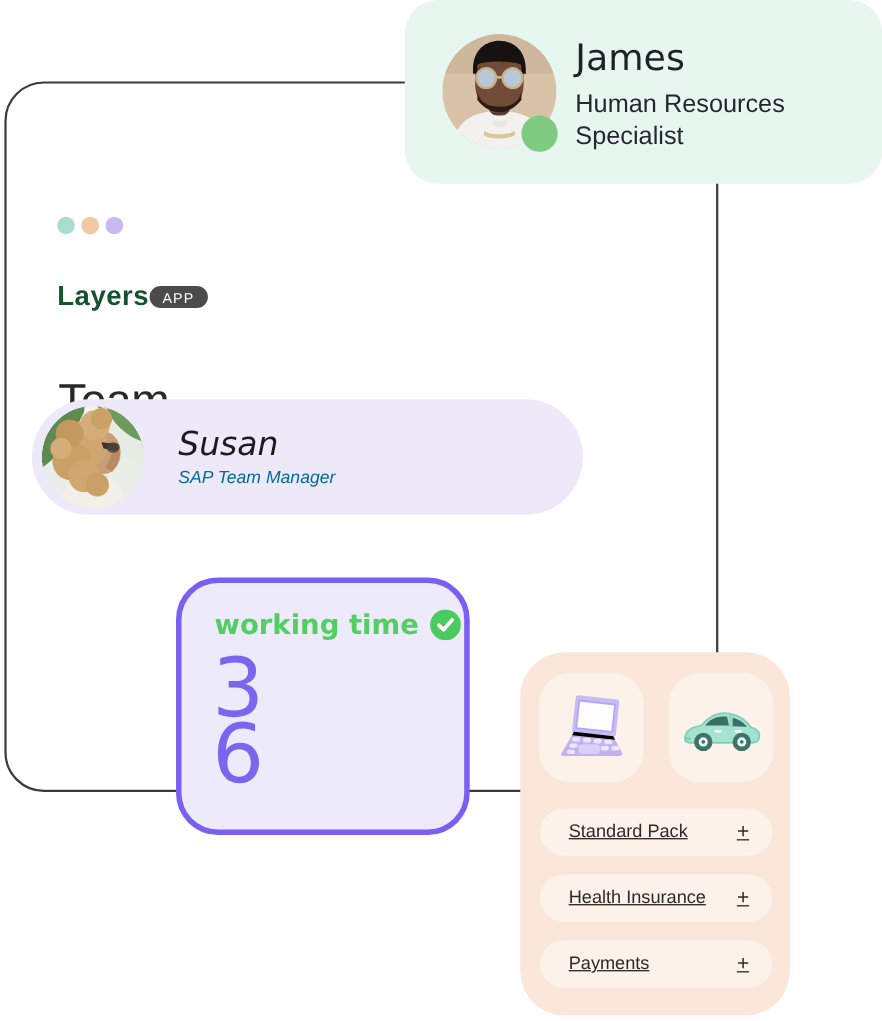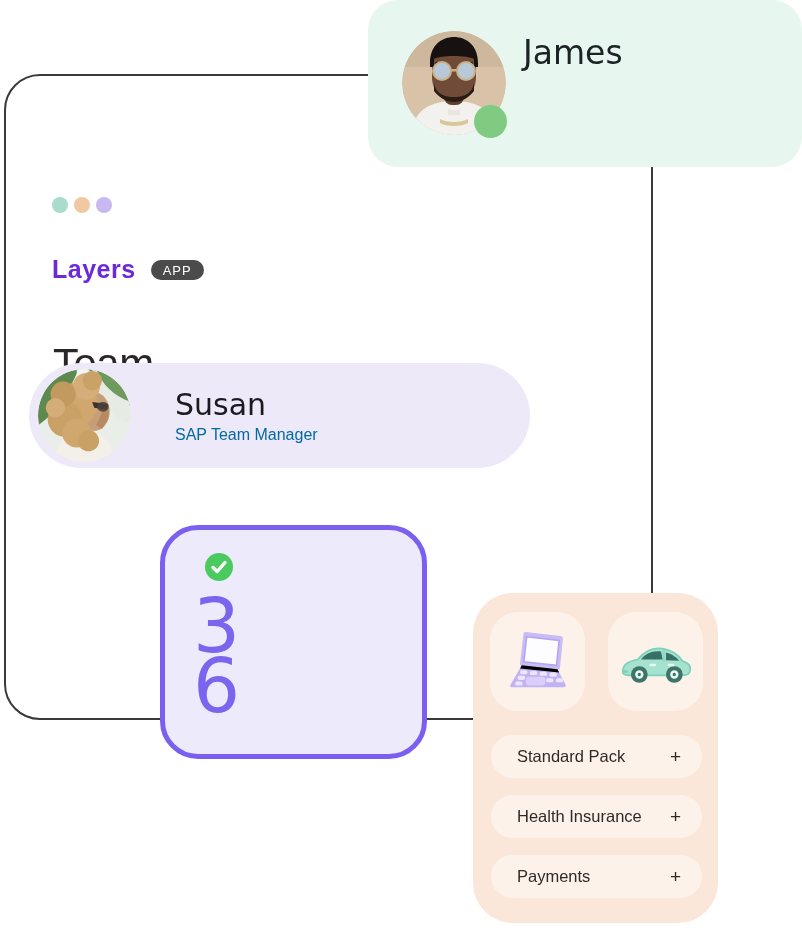--- a/index.html
+++ b/index.html
@@ -11,36 +11,36 @@
   .main-card{
     position:absolute;left:4px;top:74px;width:649px;height:646px;
     border:2px solid #3a3a3a;border-radius:36px;box-sizing:border-box;background:transparent;
   }
   .window-dots{position:absolute;left:46px;top:121px;display:flex;gap:6px;}
   .window-dots span{width:16px;height:16px;border-radius:50%;display:block;}
   .dot-mint{background:#a9dccd;}
   .dot-peach{background:#f0c9a2;}
   .dot-lavender{background:#c8b9f0;}
   .brand-row{position:absolute;left:46px;top:179px;display:flex;align-items:center;}
-  .layers-title{font-size:25px;font-weight:600;color:#6d28d9;letter-spacing:.5px;}
+  .layers-title{font-size:25px;font-weight:600;color:#14532d;letter-spacing:.5px;}
   .app-badge{
-    margin-left:15px;background:#4b4b4b;color:#ffffff;font-size:13px;font-weight:500;
+    background:#4b4b4b;color:#ffffff;font-size:13px;font-weight:500;
     letter-spacing:1px;padding:4px 12px 3px;border-radius:12px;line-height:1;
   }
   .team-title{position:absolute;left:47px;top:264px;font-size:42px;font-weight:400;color:#2a272b;letter-spacing:-.5px;}
 
   
   .susan-card{
     position:absolute;left:29px;top:363px;width:501px;height:105px;border-radius:53px;
     background:#ede9f9;display:flex;align-items:center;z-index:3;
   }
   .susan-avatar{
     width:93px;height:93px;border-radius:50%;overflow:hidden;margin-left:9px;flex:0 0 auto;
   }
-  .susan-text{margin-left:44px;}
+  .susan-text{margin-left:31px;font-style:italic;}
   .susan-name{font-family:"DejaVu Sans", sans-serif;font-size:30px;font-weight:500;color:#1d1a1f;line-height:1.1;}
   .susan-role{font-size:16px;color:#0369a1;margin-top:5px;}
   .details-btn{
     margin-left:auto;margin-right:21px;background:#3b393d;color:#ffffff;border:none;
     width:122px;height:44px;border-radius:22px;font-family:"Liberation Sans", sans-serif;
     font-size:17px;font-weight:700;cursor:pointer;
   }
 
   
   .james-card{
@@ -75,21 +75,21 @@
   .benefits-card{
     position:absolute;left:473px;top:593px;width:245px;height:330px;border-radius:40px;
     background:#fae7d9;z-index:4;
   }
   .benefit-tiles{position:absolute;left:17px;top:19px;display:flex;gap:23px;}
   .benefit-tile{width:95px;height:99px;border-radius:28px;background:#fdf2ea;display:flex;align-items:center;justify-content:center;}
   .benefit-tile svg{display:block;}
   .benefit-rows{position:absolute;left:18px;top:142px;width:211px;}
   .benefit-row{
     height:43px;border-radius:22px;background:#fdf2ea;display:flex;align-items:center;
-    margin-bottom:17px;cursor:pointer;
+    margin-bottom:17px;cursor:pointer;text-decoration:underline;
   }
   .benefit-row-label{font-size:16.5px;color:#2e2a27;margin-left:26px;}
   .benefit-row-plus{margin-left:auto;margin-right:21px;font-size:19px;color:#2e2a27;font-weight:400;}
 </style>
 </head>
 <body>
 
 <div class="canvas">
 
   <div class="main-card">
@@ -166,25 +166,27 @@
             <rect x="48" y="38" width="8" height="2.5" fill="#c8b185"></rect>
             <path d="M46 78 C50 80 54 80 58 78 L58 84 L46 84 Z" fill="#e9e5df"></path>
             <path d="M38 88 C44 92 60 92 66 88 L66 92 C60 96 44 96 38 92 Z" fill="#d9c79a"></path>
           </g>
         </svg>
       </div>
       <span class="status-dot"></span>
     </div>
     <div class="james-text">
       <div class="james-name">James</div>
+      <div class="james-role">Human Resources Specialist</div>
     </div>
   </div>
 
   <div class="wt-card">
     <div class="wt-label-row">
+      <span class="wt-label">working time</span>
       <svg class="wt-check" viewBox="0 0 28 28">
         <circle cx="14" cy="14" r="14" fill="#4bcb5f"></circle>
         <path d="M8 14.5 L12.2 18.5 L20 9.5" fill="none" stroke="#ffffff" stroke-width="3.4" stroke-linecap="round" stroke-linejoin="round"></path>
       </svg>
     </div>
     <div class="wt-values">
       <div class="wt-line">
         <span class="wt-num">3</span>
       </div>
       <div class="wt-line">

